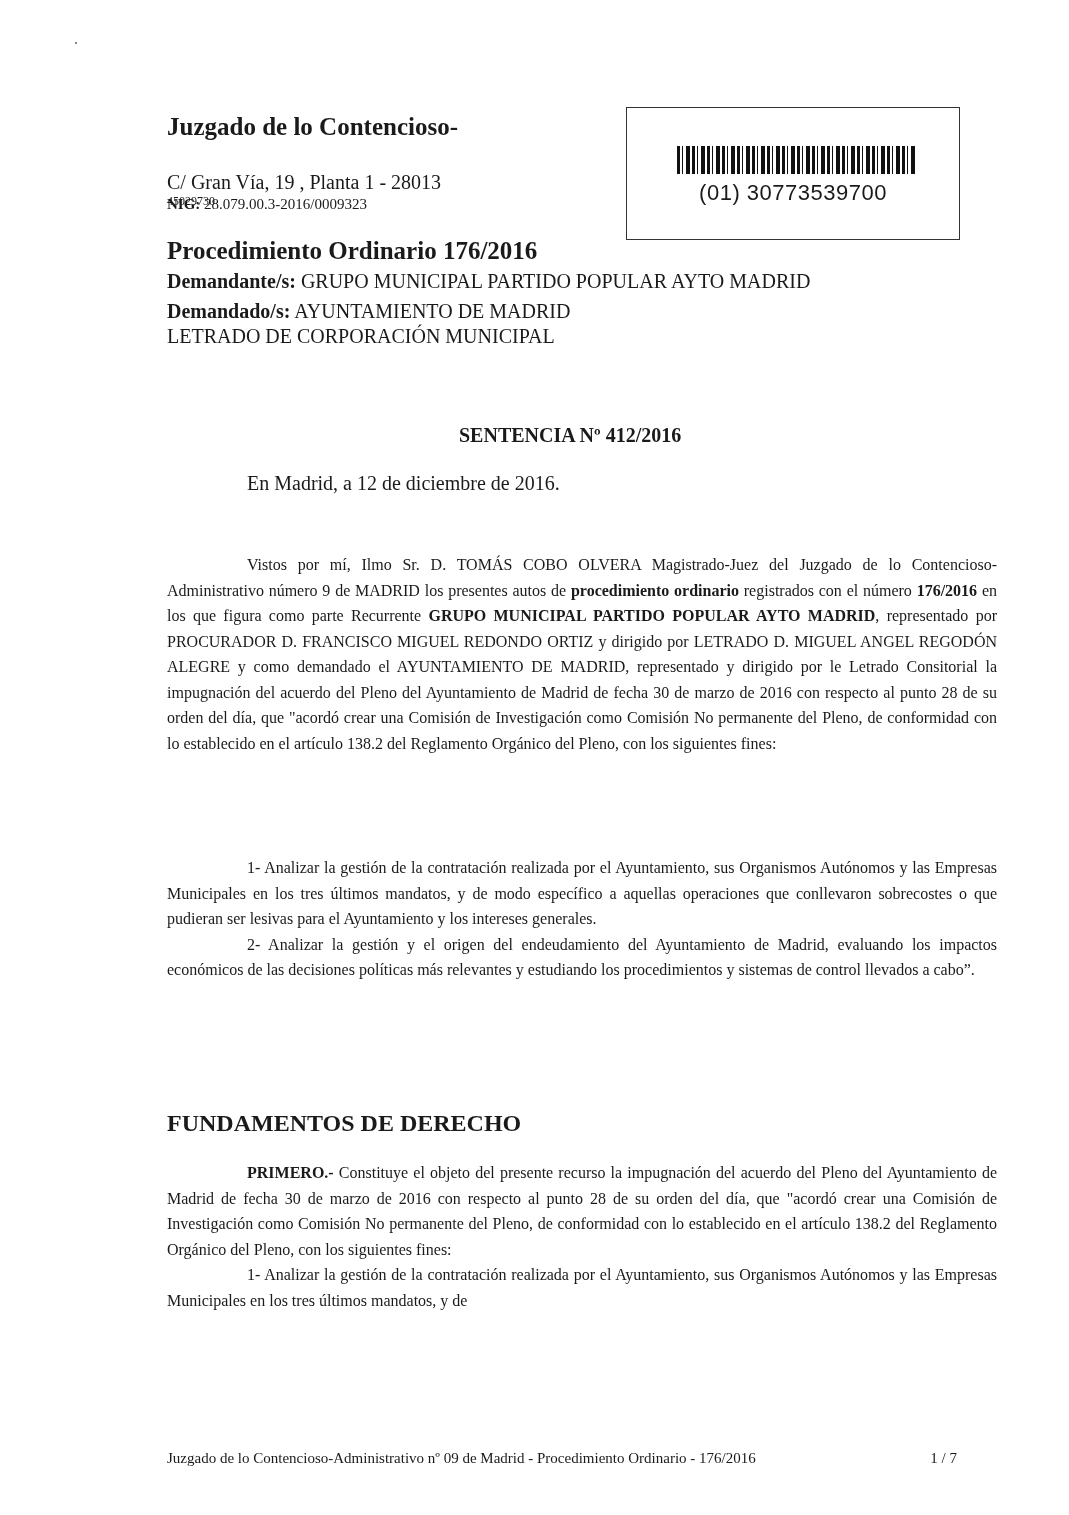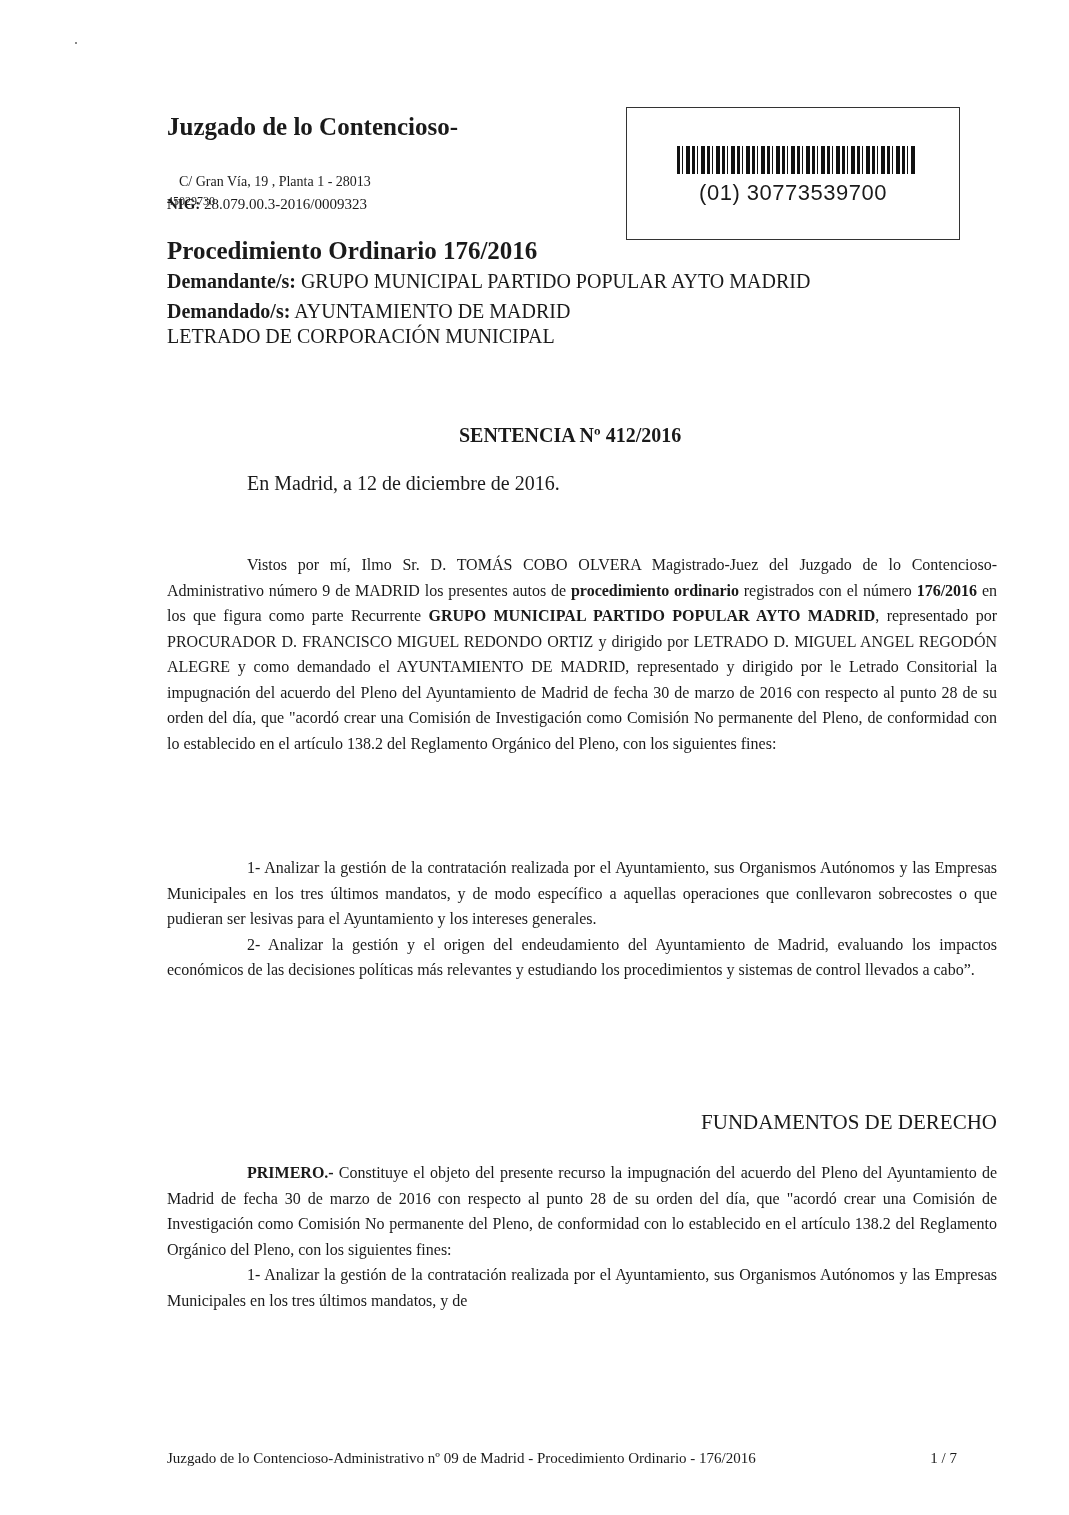--- a/index.html
+++ b/index.html
@@ -1,36 +1,36 @@
 <!DOCTYPE html>
 <html><head>
   <meta charset="utf-8">
   <style>
     html, body { margin: 0; padding: 0; background: #ffffff; }
     body { width: 1069px; height: 1515px; position: relative; overflow: hidden;
            font-family: "Liberation Serif", "DejaVu Serif", serif; color: #1a1a1a; }
     .abs { position: absolute; }
     .court-title { left: 167px; top: 112px; font-size: 25px; font-weight: bold; line-height: 30px; }
-    .addr { left: 167px; top: 171px; font-size: 14px; line-height: 22px; margin-left: 12px; }
+    .addr { left: 167px; top: 171px; font-size: 20px; line-height: 22px; }
     .code { left: 167px; top: 194px; font-size: 12px; }
     .nig { left: 167px; top: 196px; font-size: 15px; }
     .nig b { font-weight: bold; }
     .barcode-box { left: 626px; top: 107px; width: 332px; height: 131px; border: 1.5px solid #333; }
     .barcode { position: absolute; left: 50px; top: 38px; width: 240px; height: 28px;
       background: repeating-linear-gradient(90deg, #111 0 3px, #fff 3px 5px, #111 5px 6px, #fff 6px 9px, #111 9px 13px, #fff 13px 15px); }
     .barcode-num { position: absolute; left: 0; width: 100%; top: 72px; text-align: center;
       font-family: "Liberation Sans", "DejaVu Sans", sans-serif; font-size: 22px; letter-spacing: 0.5px; }
     .proc { left: 167px; top: 237px; font-size: 25px; font-weight: bold; }
     .party { left: 167px; font-size: 20px; line-height: 26px; }
     .party b { font-weight: bold; }
     .sentencia { left: 459px; top: 424px; font-size: 20px; font-weight: bold; }
     .date { left: 247px; top: 472px; font-size: 20px; }
     .body-text { left: 167px; width: 830px; font-size: 16px; line-height: 25.5px; text-align: justify; }
     .indent { text-indent: 80px; }
-    .section { left: 167px; width: 830px; text-align: right; top: 1110px; font-size: 21px; font-weight: normal; }
+    .section { left: 167px; width: 830px; text-align: left; top: 1110px; font-size: 24px; font-weight: bold; }
     .footer { left: 167px; top: 1450px; font-size: 15px; width: 790px; }
     .footer .pg { position: absolute; right: 0; top: 0; }
     p { margin: 0; }
     .stray { width: 2px; height: 2px; background: #888; }
   </style>
 </head>
 <body>
 
 <div class="abs stray" style="left:75px;top:42px;"></div>
 

